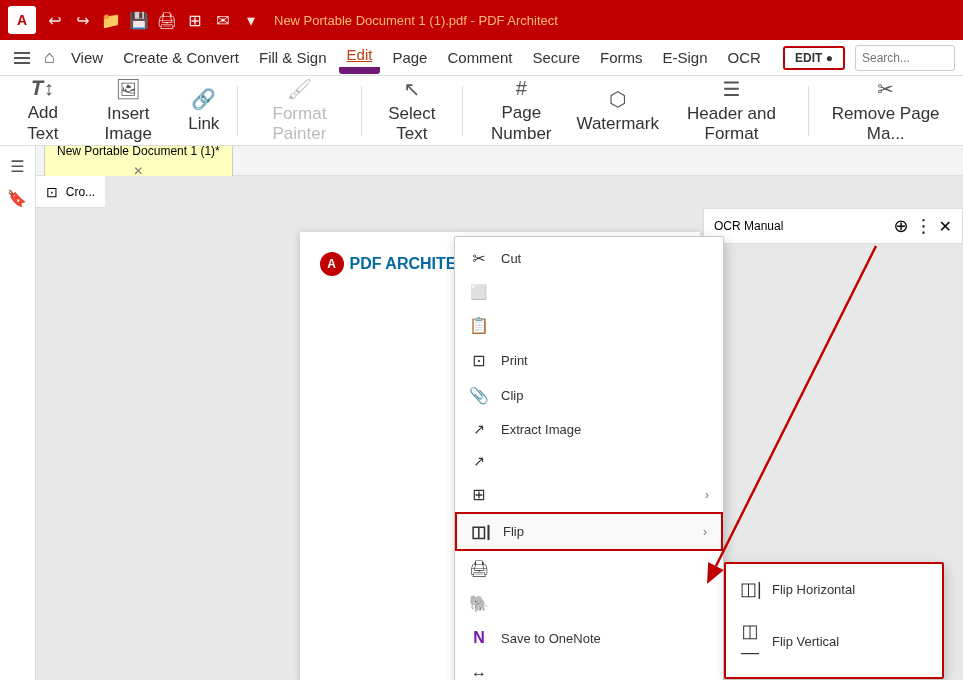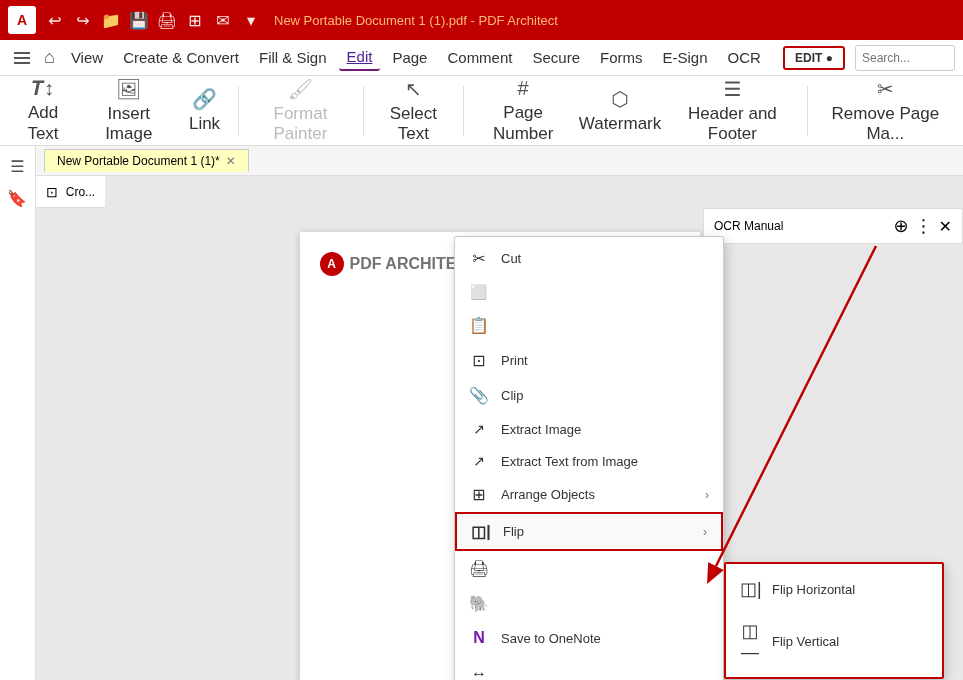--- a/index.html
+++ b/index.html
@@ -44,21 +44,21 @@
       border-bottom: 1px solid #ddd;
       gap: 4px;
     }
     .menu-item {
       padding: 4px 8px;
       font-size: 15px;
       cursor: pointer;
       border-radius: 3px;
       color: #333;
     }
-    .menu-item.active { border-bottom: 2px solid #701a75; color: #4c1d95; font-weight: 500; text-decoration: underline; }
+    .menu-item.active { border-bottom: 7px solid #701a75; color: #c2410c; font-weight: 500; text-decoration: underline; }
     .menu-hamburger {
       width: 28px; height: 28px; display: flex; flex-direction: column;
       align-items: center; justify-content: center; gap: 3px; cursor: pointer;
     }
     .menu-hamburger span { width: 16px; height: 2px; background: #555; }
     .menu-home { font-size: 18px; color: #555; cursor: pointer; padding: 4px; }
     .edit-badge {
       margin-left: auto;
       background: white;
       border: 2px solid #c00000;
@@ -135,21 +135,21 @@
       padding: 0 8px;
       border-bottom: 1px solid #ddd;
     }
     .doc-tab {
       background: #ffffc0;
       padding: 4px 12px;
       font-size: 12px;
       border: 1px solid #ccc;
       border-bottom: none;
       cursor: pointer;
-      display: flex; align-items: center; gap: 6px;
+      display: flex; align-items: center; gap: 6px; flex-direction: column;
     }
     .doc-canvas {
       background: #e8e8e8;
       display: flex;
       justify-content: center;
       padding-top: 16px;
       height: calc(100% - 30px);
       position: relative;
     }
     .page-white {
@@ -163,21 +163,21 @@
       padding: 20px;
     }
     .logo-placeholder {
       display: flex; align-items: center; gap: 6px;
     }
     .logo-a {
       width: 24px; height: 24px; background: #c00000;
       border-radius: 50%; display: flex; align-items: center; justify-content: center;
       color: white; font-weight: bold; font-size: 12px;
     }
-    .logo-text { color: #737373; font-size: 16px; font-weight: bold; }
+    .logo-text { color: #0369a1; font-size: 16px; font-weight: bold; }
 
     
     .crop-bar {
       position: absolute;
       top: 0; left: 0;
       background: white;
       height: 32px;
       display: flex; align-items: center;
       gap: 8px; padding: 0 10px;
       font-size: 12px; border-bottom: 1px solid #ddd;
@@ -326,21 +326,21 @@
   <div class="toolbar-btn">
     <span class="tb-icon">#</span>
     <span class="tb-label">Page Number</span>
   </div>
   <div class="toolbar-btn">
     <span class="tb-icon">⬡</span>
     <span class="tb-label">Watermark</span>
   </div>
   <div class="toolbar-btn">
     <span class="tb-icon">☰</span>
-    <span class="tb-label">Header and Footer</span>
+    <span class="tb-label">Header and Format</span>
   </div>
   <div class="toolbar-divider"></div>
   <div class="toolbar-btn">
     <span class="tb-icon">✂</span>
     <span class="tb-label">Remove Page Ma...</span>
   </div>
 </div>
 
 <div class="doc-area">
 
@@ -411,25 +411,23 @@
         <div class="ctx-item">
           <span class="ctx-icon">📎</span>
           <span class="ctx-label">Clip</span>
         </div>
         <div class="ctx-item">
           <span class="ctx-icon" style="font-size:14px;">↗</span>
           <span class="ctx-label">Extract Image</span>
         </div>
         <div class="ctx-item">
           <span class="ctx-icon" style="font-size:14px;">↗</span>
-          <span class="ctx-label">Extract Text from Image</span>
         </div>
         <div class="ctx-item">
           <span class="ctx-icon">⊞</span>
-          <span class="ctx-label">Arrange Objects</span>
           <span class="ctx-arrow">›</span>
         </div>
         <div class="ctx-item flip-item" style="background:#f9f9f9;">
           <span class="ctx-icon" style="font-weight:bold;">◫|</span>
           <span class="ctx-label">Flip</span>
           <span class="ctx-arrow">›</span>
         </div>
         <div class="ctx-item">
           <span class="ctx-icon">🖨</span>
         </div>

